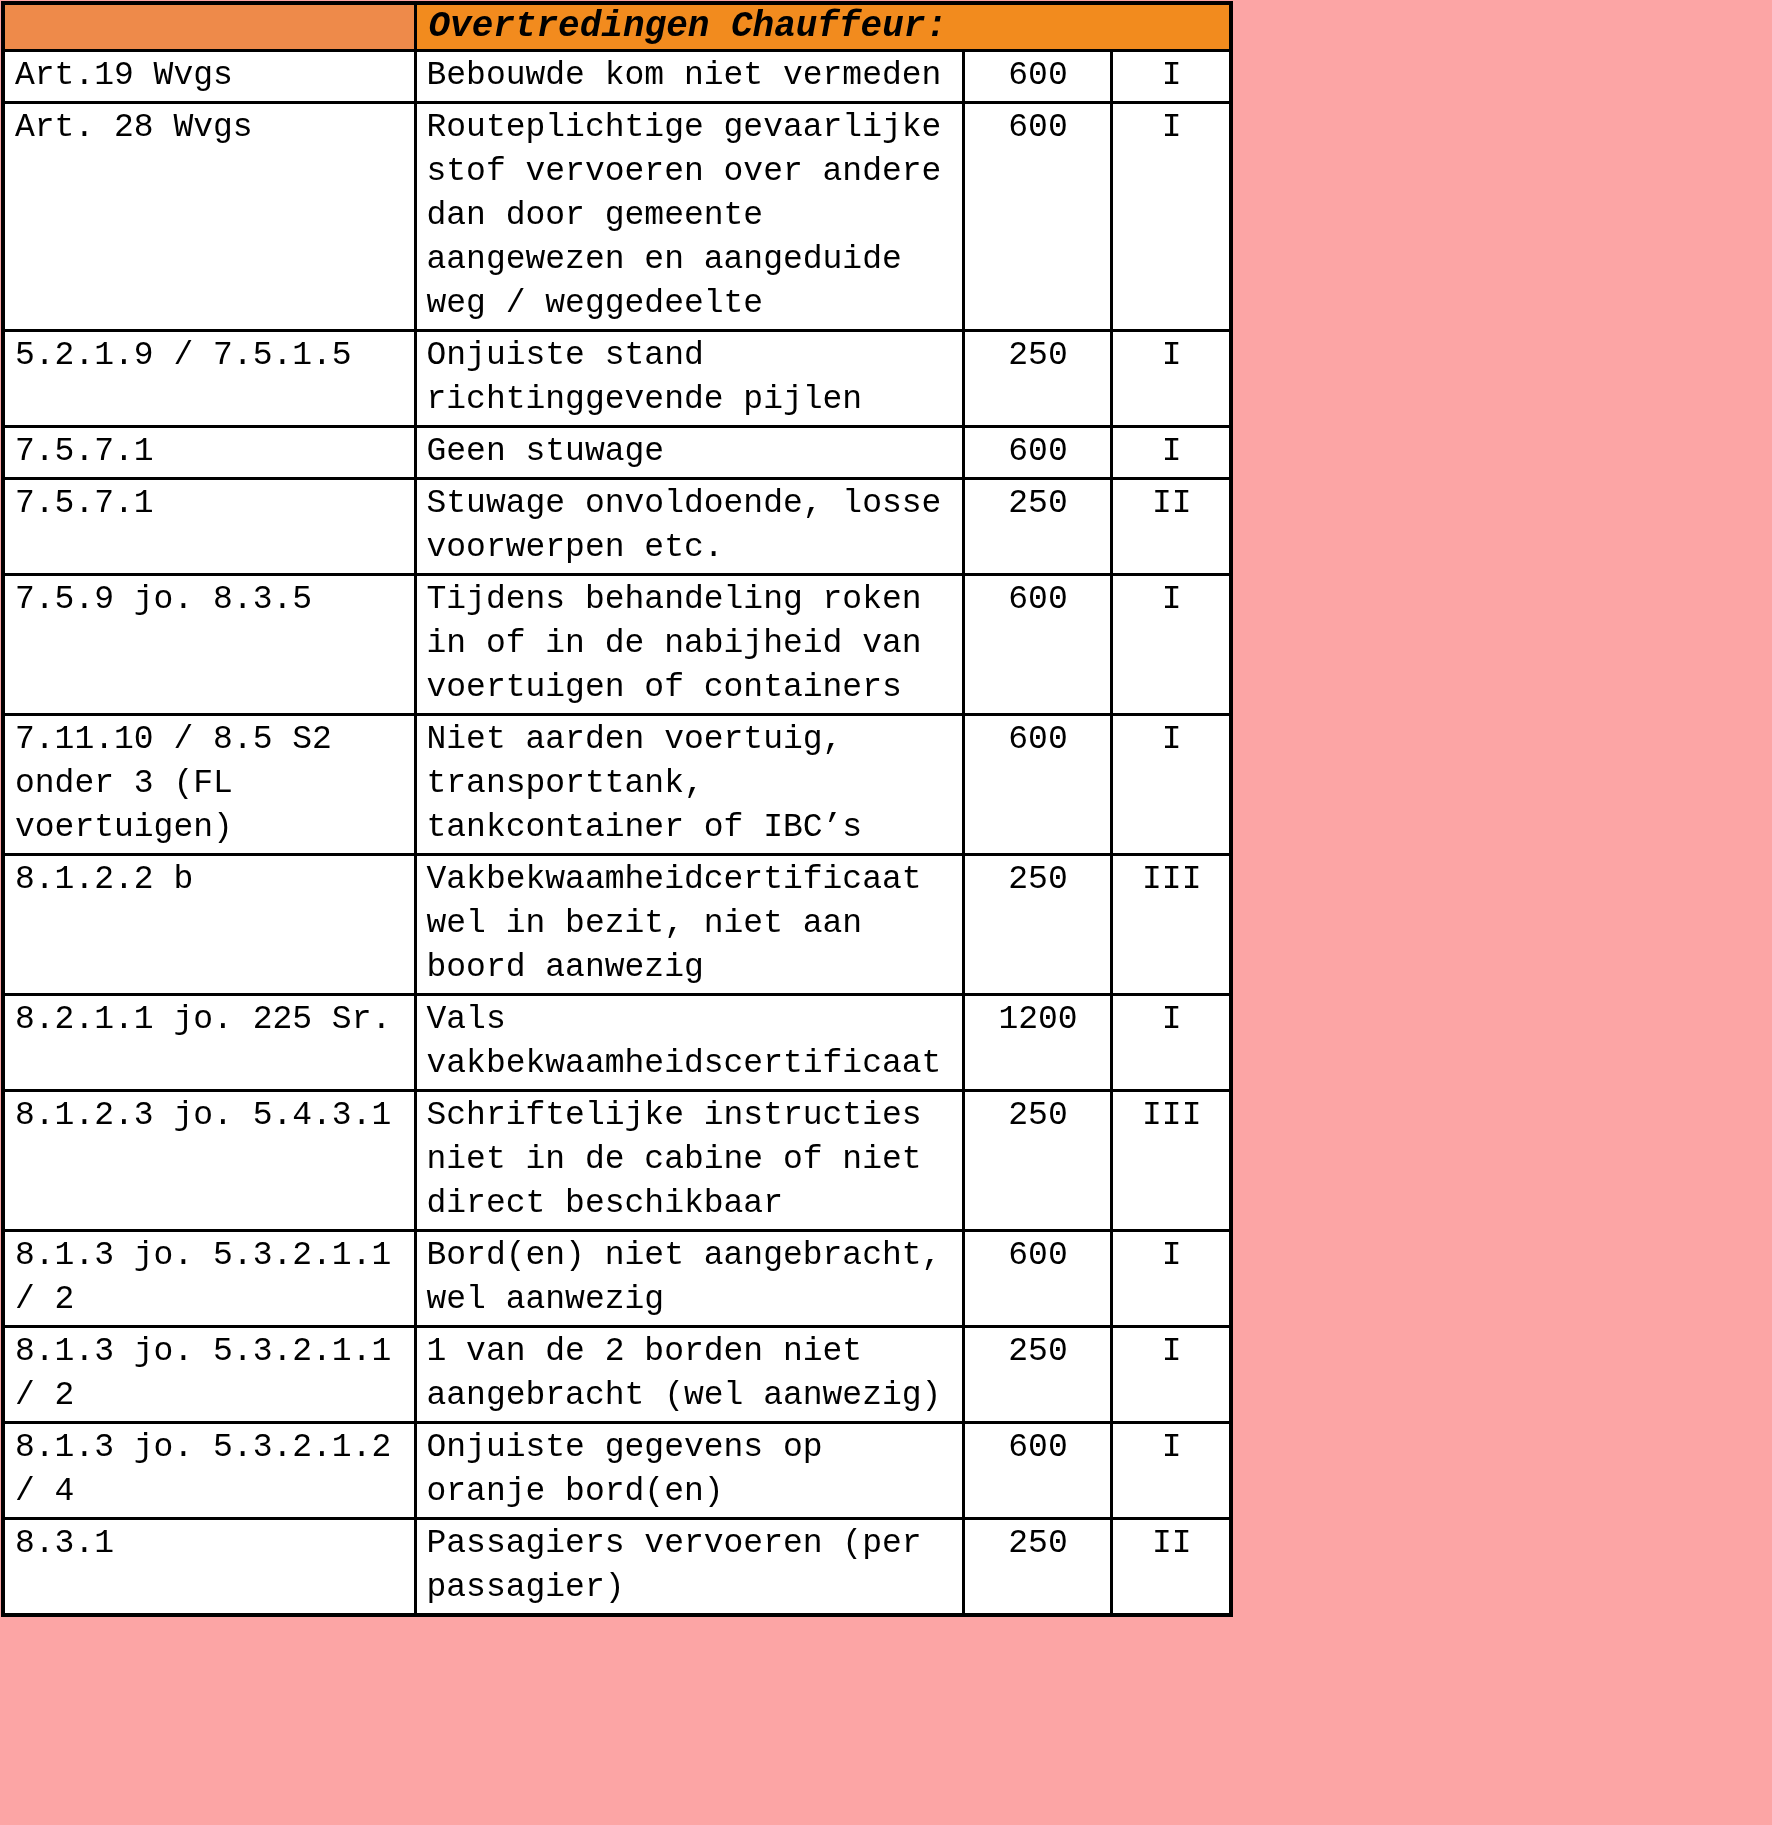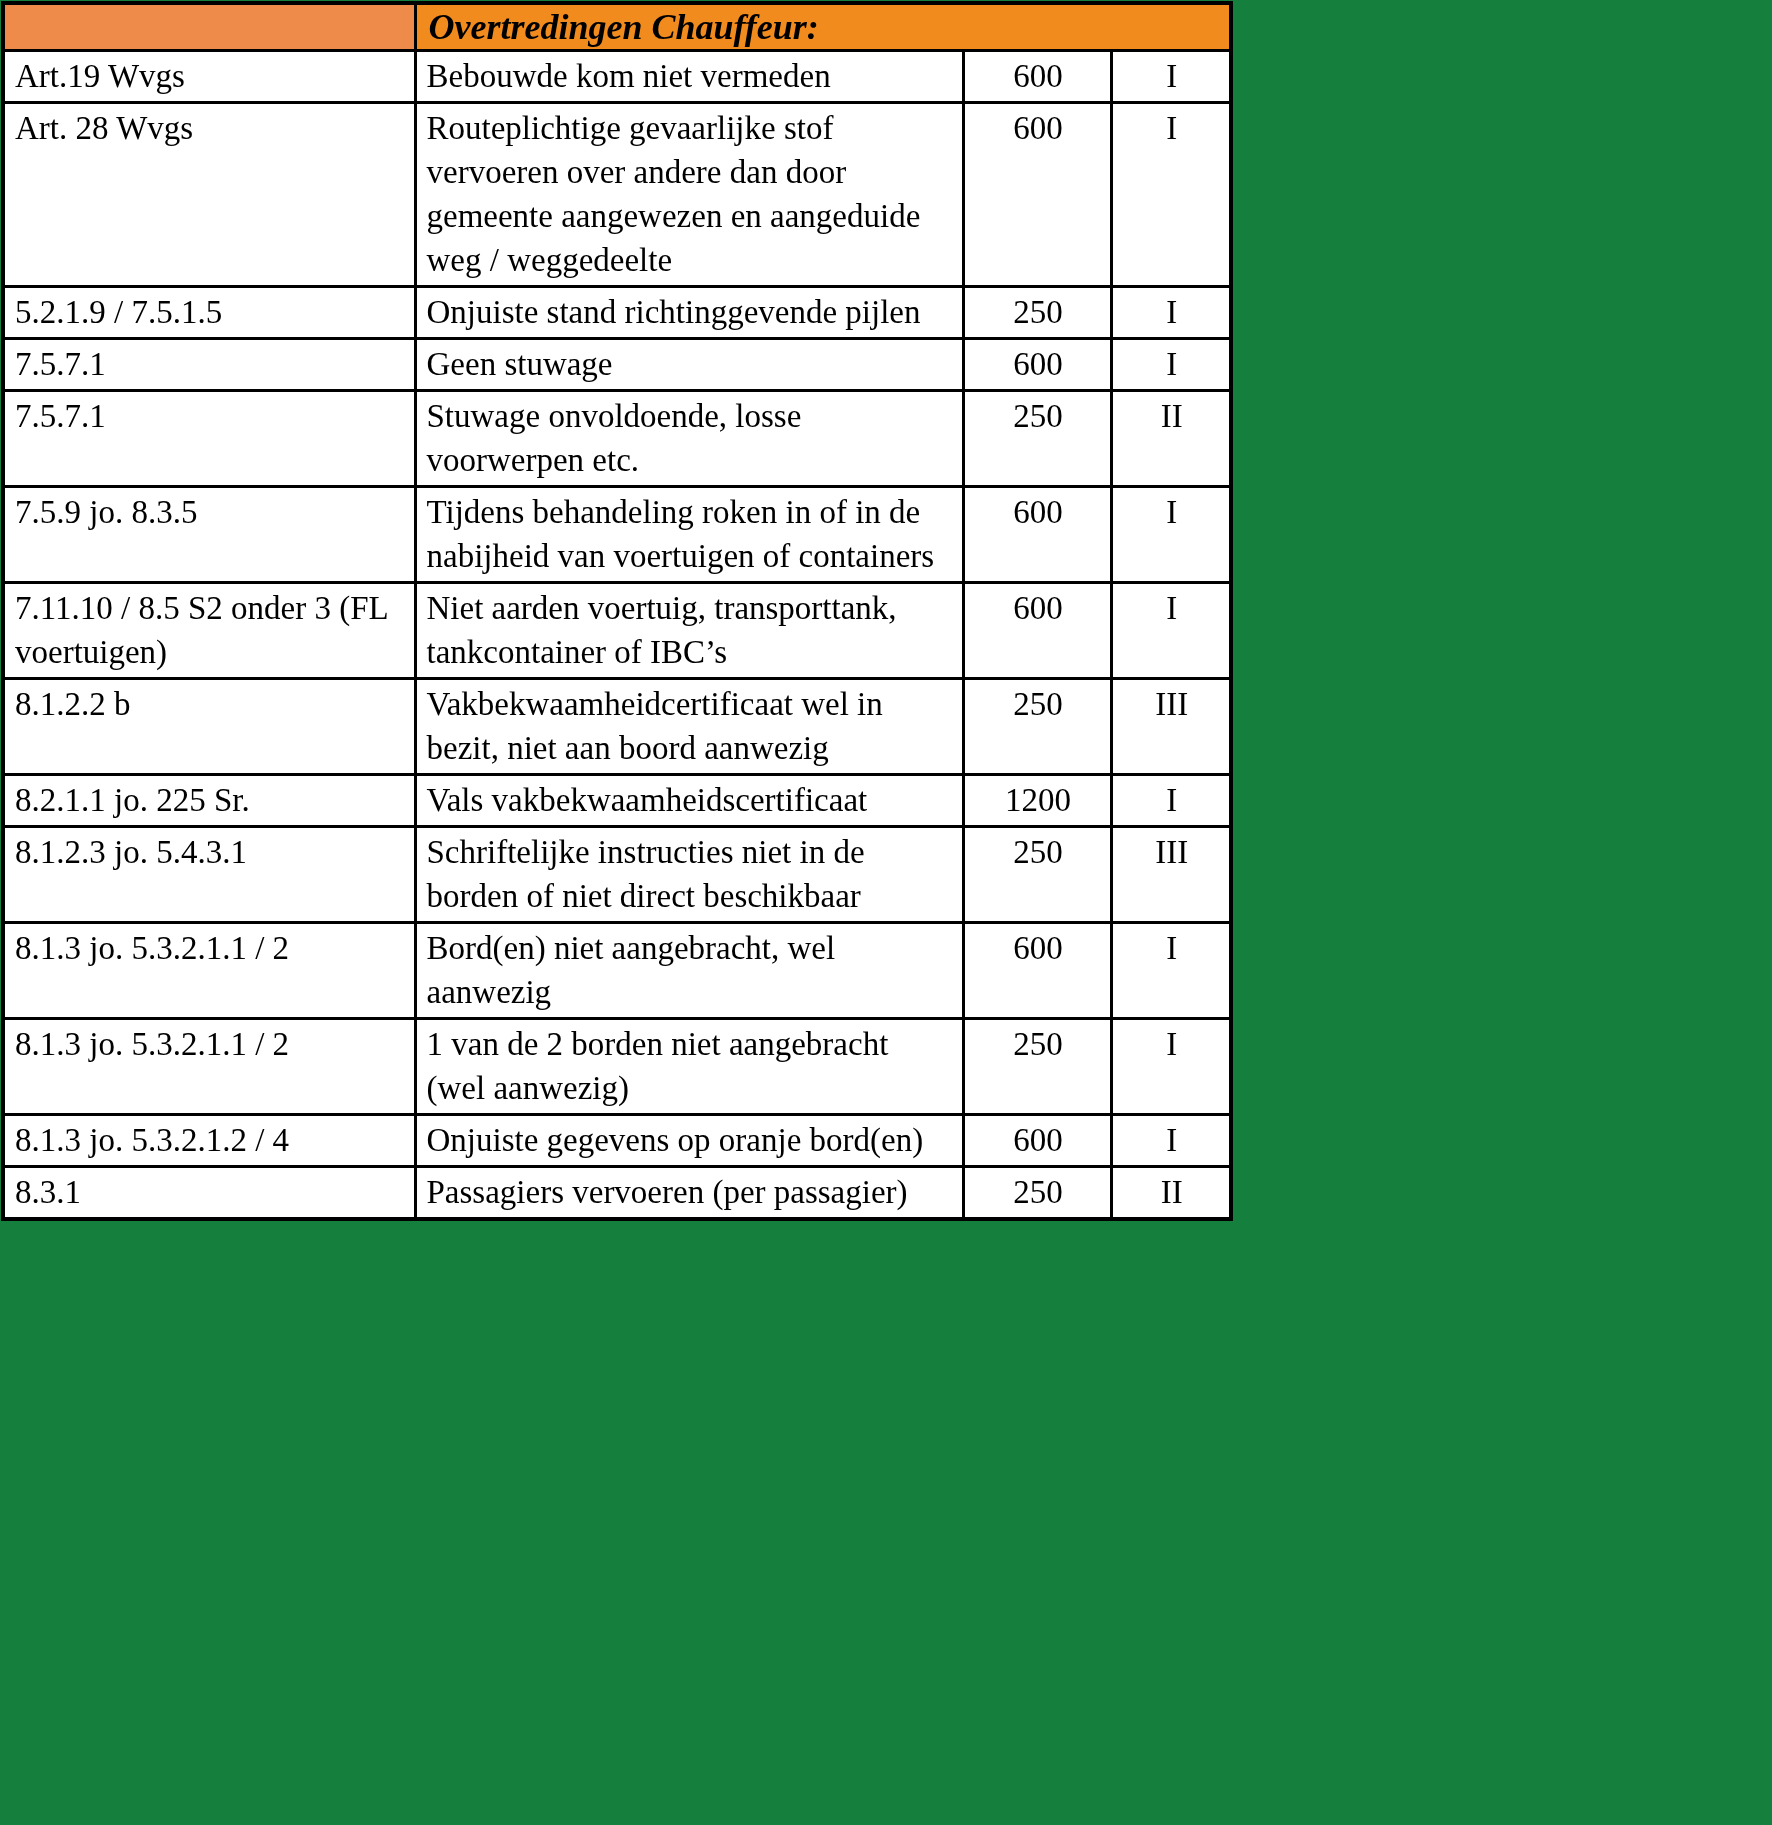--- a/index.html
+++ b/index.html
@@ -4,23 +4,23 @@
 <style>
   html, body {
     margin: 0;
     padding: 0;
     background: #ffffff;
   }
   .page {
     position: relative;
     width: 1772px;
     height: 1825px;
-    background: #15803d;
+    background: #fca5a5;
     overflow: hidden;
-    font-family: Liberation Serif, serif;
+    font-family: Liberation Mono, monospace;
     color: #000000;
   }
   table.fines {
     position: absolute;
     left: 1px;
     top: 1px;
     border-collapse: collapse;
     table-layout: fixed;
     width: 1228px;
     background: #ffffff;
@@ -129,21 +129,21 @@
         <td class="cell-category">III</td>
       </tr>
       <tr>
         <td class="cell-article">8.2.1.1 jo. 225 Sr.</td>
         <td class="cell-desc">Vals vakbekwaamheidscertificaat</td>
         <td class="cell-amount">1200</td>
         <td class="cell-category">I</td>
       </tr>
       <tr>
         <td class="cell-article">8.1.2.3 jo. 5.4.3.1</td>
-        <td class="cell-desc">Schriftelijke instructies niet in de borden of niet direct beschikbaar</td>
+        <td class="cell-desc">Schriftelijke instructies niet in de cabine of niet direct beschikbaar</td>
         <td class="cell-amount">250</td>
         <td class="cell-category">III</td>
       </tr>
       <tr>
         <td class="cell-article">8.1.3 jo. 5.3.2.1.1 / 2</td>
         <td class="cell-desc">Bord(en) niet aangebracht, wel aanwezig</td>
         <td class="cell-amount">600</td>
         <td class="cell-category">I</td>
       </tr>
       <tr>

